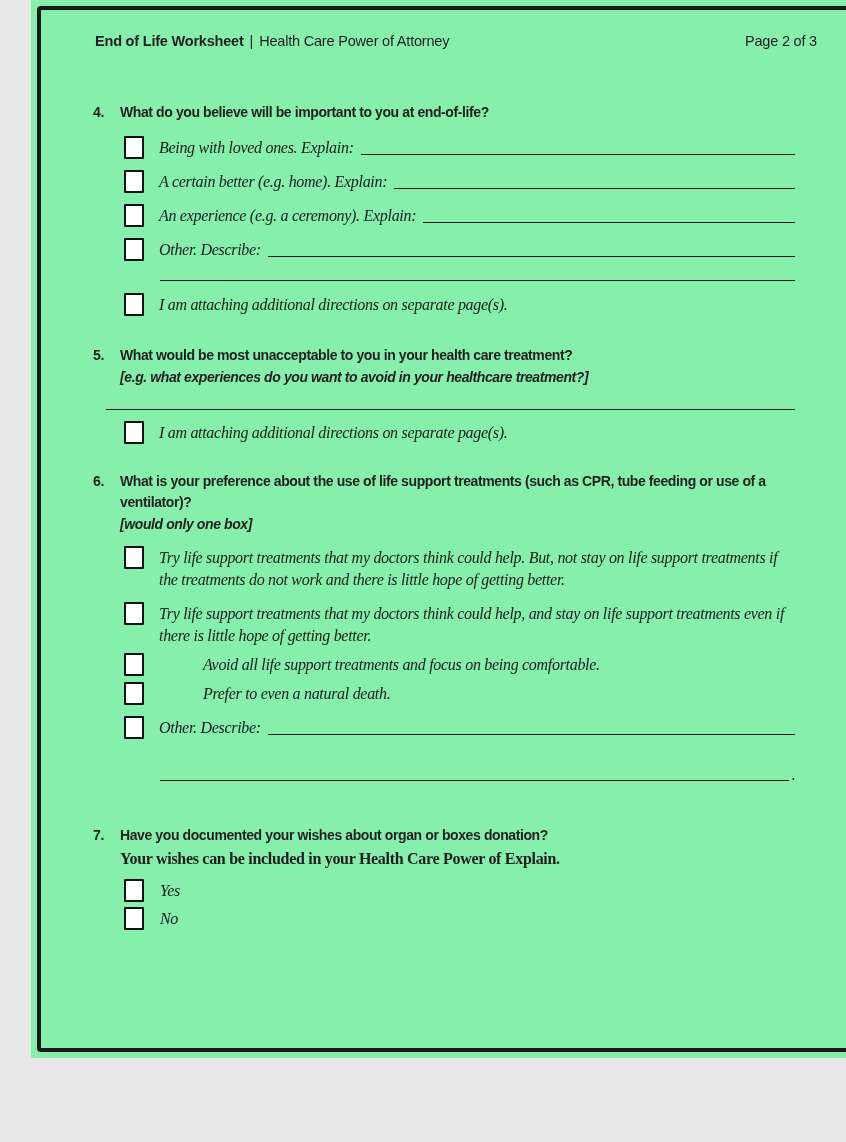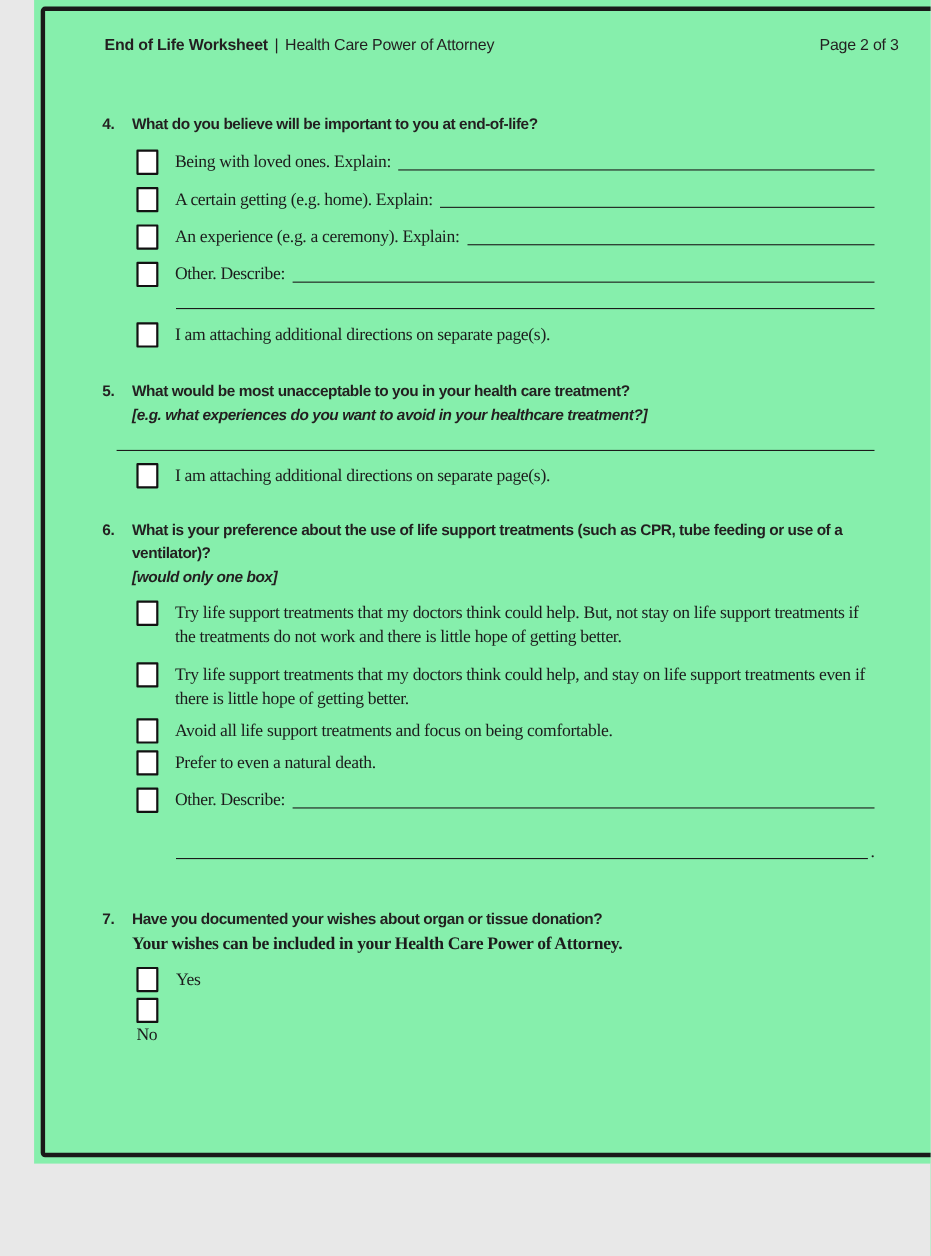--- a/index.html
+++ b/index.html
@@ -40,22 +40,22 @@
   .q-num { width:27px; flex-shrink:0; }
   .q-body { flex:1; min-width:0; }
   .q-instruction { font-style:italic; font-weight:700; margin-top:1px; }
 
   
   .serif {
     font-family:"Liberation Serif", serif;
     font-size:16px; letter-spacing:-0.3px; line-height:22px; color:#1c1c1c;
   }
   .options { margin-left:31px; }
-  .opt-row { display:flex; align-items:flex-start; margin-top:12px; }
-  .opt-row.tight { margin-top:7px; }
+  .opt-row { display:flex; align-items:flex-start; margin-top:12px;font-style:italic; }
+  .opt-row.tight { margin-top:7px;gap:44px; }
   .cb {
     width:20px; height:23px; box-sizing:border-box;
     border:2px solid #121212; border-radius:1px;
     background:#ffffff; margin-right:15px; margin-top:-1px;
     flex-shrink:0; cursor:pointer;
   }
   .cb.small-gap { margin-right:16px; }
   .opt-label { min-width:0; }
   .nowrap { white-space:nowrap; }
 
@@ -84,21 +84,21 @@
   .describe-row { display:flex; margin:18px 0 0 27px; }
   .sec5 .cont-line { margin:21px 0 0 13px; }
   .sec5 .attach { margin-top:12px; margin-left:31px; }
 
   .sec6 { margin-top:27px; }
   .sec6 .cont-wrap { margin:20px 0 0 67px; }
 
   .sec7 { margin-top:44px; }
   .sec7 .subtext { margin-top:2px; }
   .sec7 .opt-row { margin-top:10px; }
-  .sec7 .opt-row + .opt-row { margin-top:6px;flex-direction:column; }
+  .sec7 .opt-row + .opt-row { margin-top:6px; }
 </style>
 </head>
 <body>
 
 <div class="page">
   <div class="frame"></div>
 
   <div class="header">
     <div>
       <span class="t-bold">End of Life Worksheet</span><span class="t-sep">|</span><span>Health Care Power of Attorney</span>
@@ -116,21 +116,21 @@
         </div>
       </div>
       <div class="options serif">
         <div class="opt-row first">
           <span class="cb"></span>
           <span class="opt-label nowrap">Being with loved ones. Explain:</span>
           <span class="fill"></span>
         </div>
         <div class="opt-row">
           <span class="cb"></span>
-          <span class="opt-label nowrap">A certain getting (e.g. home). Explain:</span>
+          <span class="opt-label nowrap">A certain better (e.g. home). Explain:</span>
           <span class="fill"></span>
         </div>
         <div class="opt-row">
           <span class="cb"></span>
           <span class="opt-label nowrap">An experience (e.g. a ceremony). Explain:</span>
           <span class="fill"></span>
         </div>
         <div class="opt-row">
           <span class="cb"></span>
           <span class="opt-label nowrap">Other. Describe:</span>
@@ -197,22 +197,22 @@
       <div class="cont-wrap serif">
         <span class="cont-line"></span>
         <span class="period">.</span>
       </div>
     </div>
 
     <div class="sec7">
       <div class="q-row">
         <span class="q-num">7.</span>
         <div class="q-body">
-          <div>Have you documented your wishes about organ or tissue donation?</div>
-          <div class="subtext serif">Your wishes can be included in your Health Care Power of Attorney.</div>
+          <div>Have you documented your wishes about organ or boxes donation?</div>
+          <div class="subtext serif">Your wishes can be included in your Health Care Power of Explain.</div>
         </div>
       </div>
       <div class="options serif">
         <div class="opt-row">
           <span class="cb small-gap"></span>
           <span class="opt-label">Yes</span>
         </div>
         <div class="opt-row">
           <span class="cb small-gap"></span>
           <span class="opt-label">No</span>

